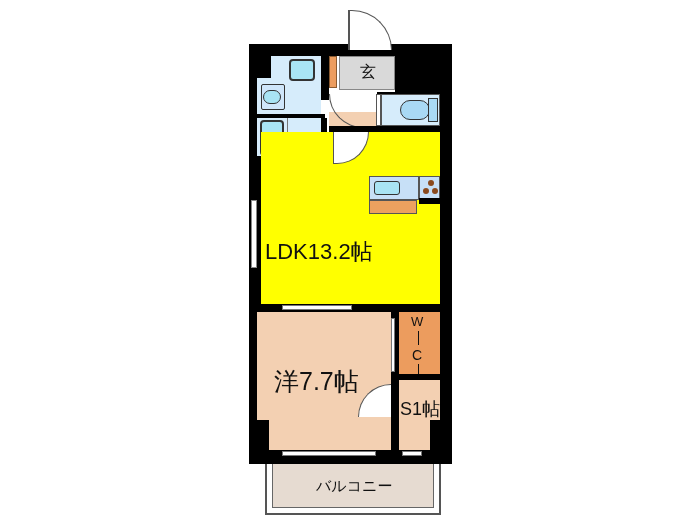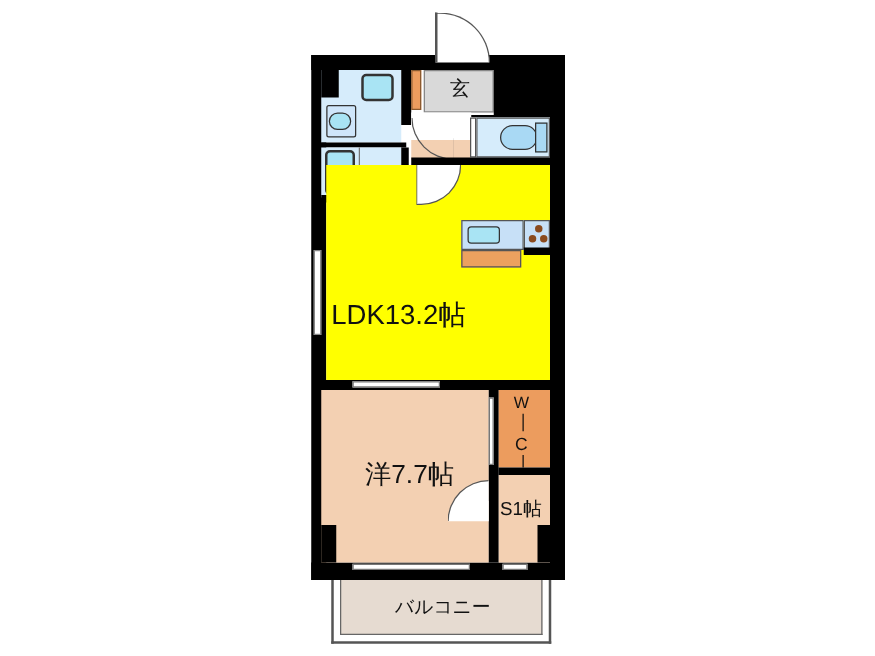--- a/index.html
+++ b/index.html
@@ -67,35 +67,35 @@
 <div class="abs" style="left:369px;top:200px;width:48px;height:14px;background:#eca15f;border:1px solid #555;"></div>
 
 <div class="label" style="left:265px;top:241px;font-size:22px;">LDK13.2帖</div>
 
 <div class="abs" style="left:251px;top:200px;width:6px;height:68px;background:#fff;border:1px solid #888;"></div>
 
 <div class="abs wall" style="left:257px;top:304px;width:183px;height:8px;"></div>
 <div class="abs" style="left:282px;top:305px;width:70px;height:5px;background:#fff;border:1px solid #777;"></div>
 
 <div class="abs" style="left:257px;top:312px;width:134px;height:138px;background:#f3d0b2;"></div>
-<div class="label" style="left:292px;top:369px;font-size:21px;">洋7.7帖</div>
+<div class="label" style="left:274px;top:369px;font-size:25px;">洋7.7帖</div>
 <div class="abs wall" style="left:257px;top:420px;width:12px;height:30px;"></div>
 <div class="abs wall" style="left:391px;top:312px;width:8px;height:138px;"></div>
 <div class="abs" style="left:391px;top:318px;width:4px;height:54px;background:#fff;border:1px solid #777;"></div>
 <div class="abs" style="left:358px;top:384px;width:33px;height:33px;border:1px solid #555;border-radius:33px 0 0 0;border-right:none;border-bottom:none;background:#fff;"></div>
 
 <div class="abs" style="left:399px;top:312px;width:41px;height:62px;background:#ec9c5e;"></div>
 <div class="label" style="left:411px;top:315px;font-size:13px;">W</div>
 <div class="abs" style="left:418px;top:331px;width:1px;height:14px;background:#111;"></div>
 <div class="label" style="left:412px;top:348px;font-size:14px;">C</div>
 <div class="abs" style="left:418px;top:364px;width:1px;height:10px;background:#111;"></div>
 <div class="abs wall" style="left:399px;top:374px;width:41px;height:6px;"></div>
 
 <div class="abs" style="left:399px;top:380px;width:41px;height:70px;background:#f3d0b2;"></div>
-<div class="label" style="left:400px;top:400px;font-size:15px;">S1帖</div>
+<div class="label" style="left:400px;top:400px;font-size:18px;">S1帖</div>
 <div class="abs wall" style="left:430px;top:420px;width:10px;height:30px;"></div>
 
 <div class="abs" style="left:282px;top:451px;width:94px;height:5px;background:#fff;border:1px solid #777;"></div>
 <div class="abs" style="left:402px;top:451px;width:20px;height:5px;background:#fff;border:1px solid #777;"></div>
 
 <div class="abs" style="left:265px;top:464px;width:176px;height:51px;border:2px solid #555;border-top:none;background:#fff;"></div>
 <div class="abs" style="left:272px;top:464px;width:162px;height:44px;background:#e6dbd1;border:1px solid #666;border-top:none;"></div>
 <div class="label" style="left:316px;top:478px;font-size:15px;">バルコニー</div>
 
 </body></html>

